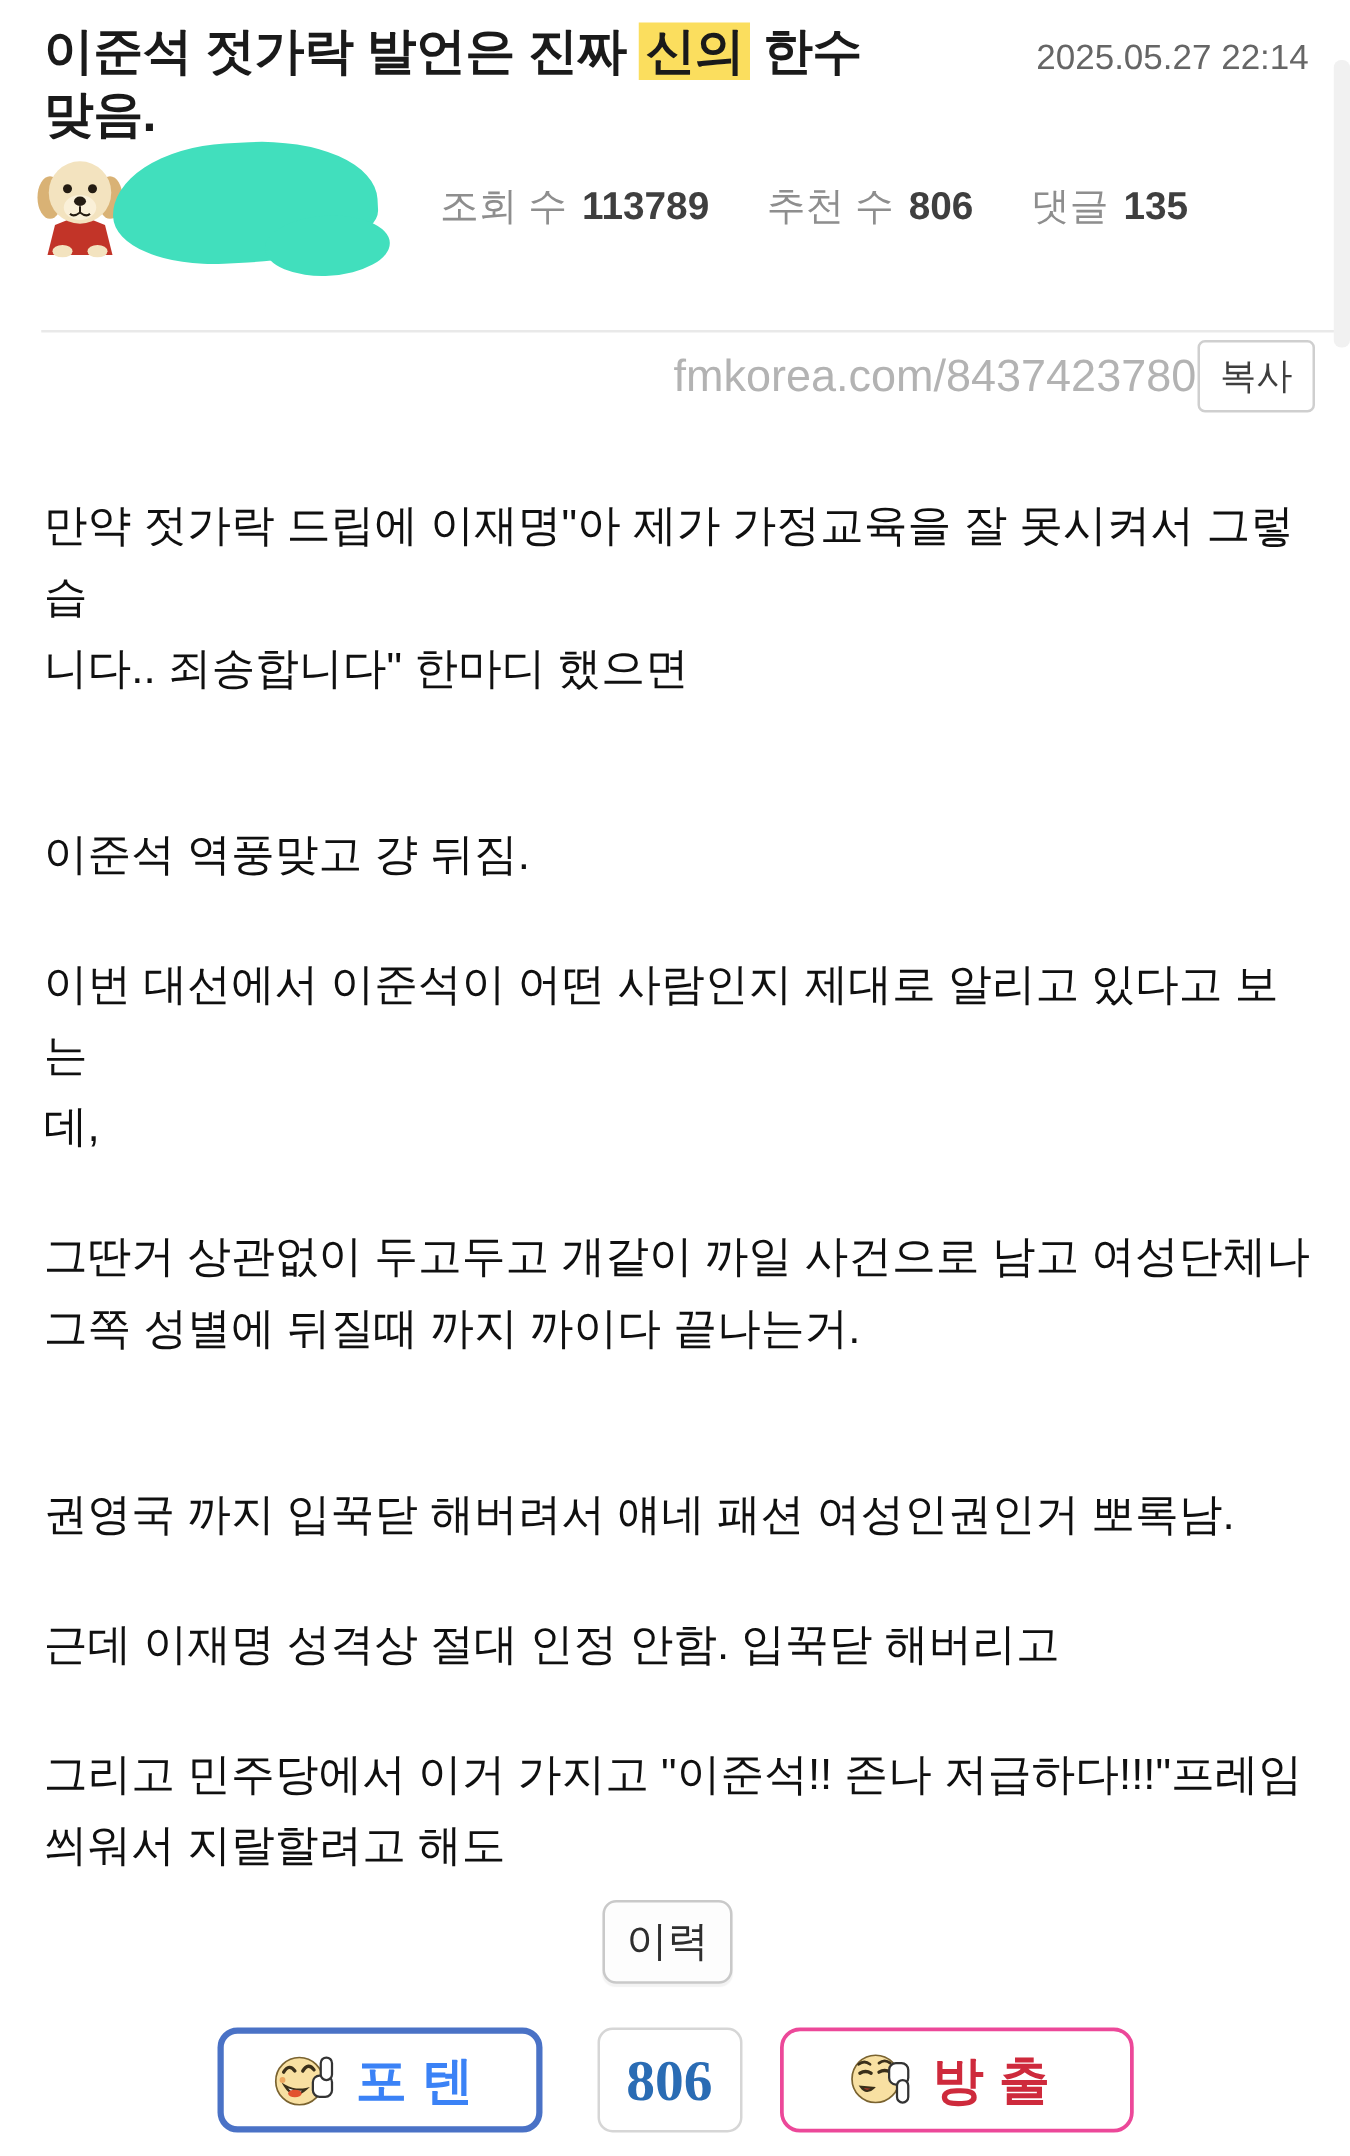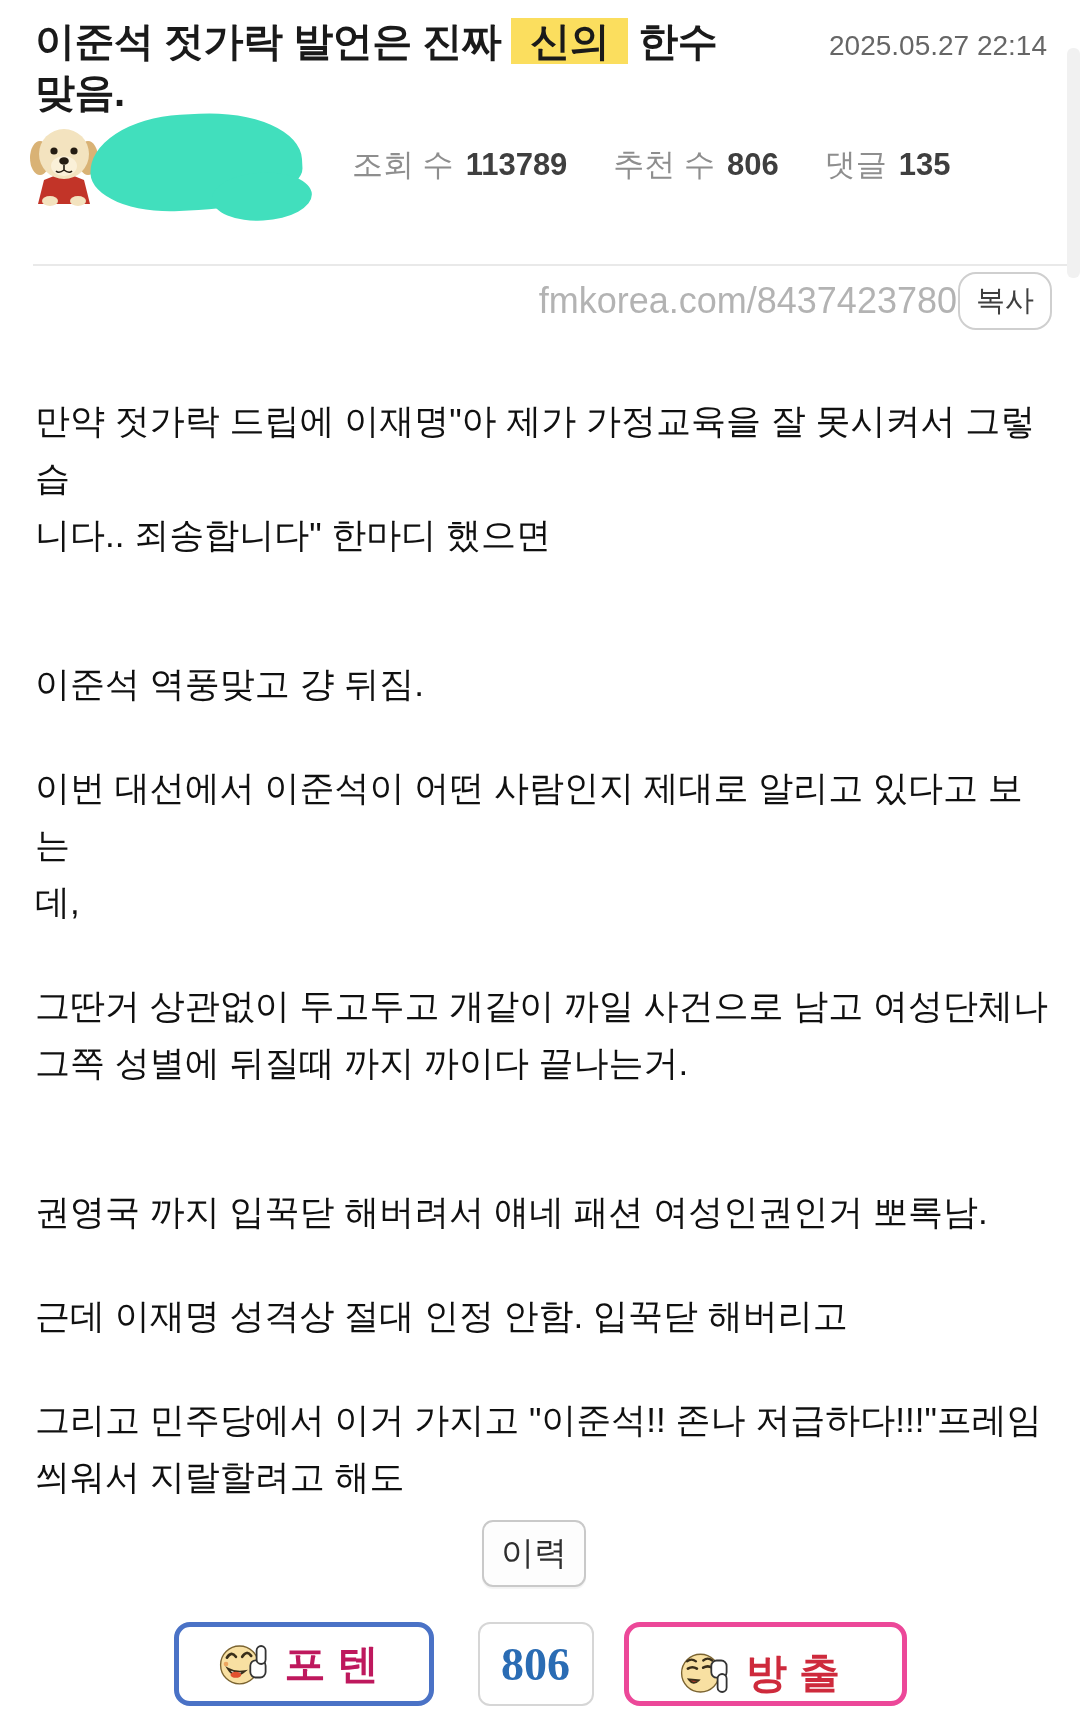--- a/index.html
+++ b/index.html
@@ -5,42 +5,42 @@
   html,body { margin:0; padding:0; background:#fff; }
   .page {
     position:relative; width:1080px; height:1725px; background:#ffffff;
     font-family:"Liberation Sans", sans-serif; overflow:hidden;
   }
   
   .title {
     position:absolute; left:35px; top:16px; width:700px;
     font-size:40px; font-weight:bold; color:#1a1a1a; line-height:51px; letter-spacing:-0.5px;
   }
-  .title .hl { background:#fbde5e; padding:1px 19px; margin:0 10px; }
+  .title .hl { background:#fbde5e; padding:1px 5px; margin:0 10px; }
   .post-date { position:absolute; top:30px; right:33px; font-size:28px; color:#666; }
   .avatar { position:absolute; left:28px; top:122px; width:72px; height:84px; }
   .name-blob {
     position:absolute; left:90px; top:114px; width:212px; height:96px; background:#41dfbd;
     border-radius:48% 52% 55% 45% / 62% 58% 42% 48%; transform:rotate(-3deg);
   }
   .name-blob::after {
     content:""; position:absolute; left:120px; top:62px; width:100px; height:48px;
     background:#41dfbd; border-radius:50%;
   }
   .stats { position:absolute; left:352px; top:144px; display:flex; align-items:center; font-size:31px; white-space:nowrap;text-align:right; }
   .stat { margin-right:46px; }
   .stat-label { color:#8e8e8e; margin-right:12px; }
   .stat-value { color:#3f3f3f; font-weight:bold; }
   .divider { position:absolute; left:33px; top:264px; width:1047px; height:2px; background:#e9e9e9; }
   .scroll-thumb { position:absolute; right:0; top:48px; width:13px; height:230px; background:#f1f1f1; border-radius:6px; }
   
   .url-row { position:absolute; top:272px; right:28px; display:flex; align-items:center; gap:1px; }
   .post-url { font-size:36px; color:#b3b3b3; }
   .copy-btn {
-    font-size:29px; color:#3f3f3f; border:2px solid #cfcfcf; border-radius:18px;
+    font-size:29px; color:#3f3f3f; border:2px solid #cfcfcf; border-radius:6px;
     padding:7px 16px; background:#fff; cursor:pointer; font-family:inherit;
   }
   
   .body {
     position:absolute; left:35px; top:392px; width:1014px; max-height:1125px; overflow:hidden;
     font-size:35px; line-height:57px; color:#101010;
   }
   .body p { margin:0 0 47px 0; white-space:pre-line; }
   .body p.gap-lg { margin-bottom:92px; }
   
@@ -50,22 +50,22 @@
     font-size:33px; color:#2e2e2e; display:flex; align-items:center; justify-content:center;
     box-shadow:0 2px 1px rgba(0,0,0,0.05); cursor:pointer; font-family:inherit;
   }
   
   .bottom-row { position:absolute; top:1622px; left:0; width:1080px; display:flex; justify-content:center; align-items:center; }
   .vote-btn {
     height:84px; border-radius:16px; background:#fff; display:flex; align-items:center;
     justify-content:center; box-sizing:border-box; cursor:pointer; padding:0 10px; font-family:inherit;
   }
   .poten { border:5px solid #4a72c6; width:260px; }
-  .poten .vote-label { color:#be185d; }
-  .bangchul { border:5px solid #ec4899; width:283px;align-items:flex-end; }
+  .poten .vote-label { color:#3b82f6; }
+  .bangchul { border:3px solid #ec4899; width:283px; }
   .bangchul .vote-label { color:#ce2a3c; }
   .vote-label { font-size:41px; font-weight:bold; letter-spacing:12px; margin-left:14px; }
   .count-box {
     width:112px; height:80px; border:2px solid #d6d6d6; border-radius:12px; margin:0 30px 0 44px;
     display:flex; align-items:center; justify-content:center; background:#fff;
     font-family:"Liberation Serif", serif; font-weight:bold; font-size:46px; color:#2a6cb4; cursor:pointer;
   }
 </style>
 </head>
 <body>

